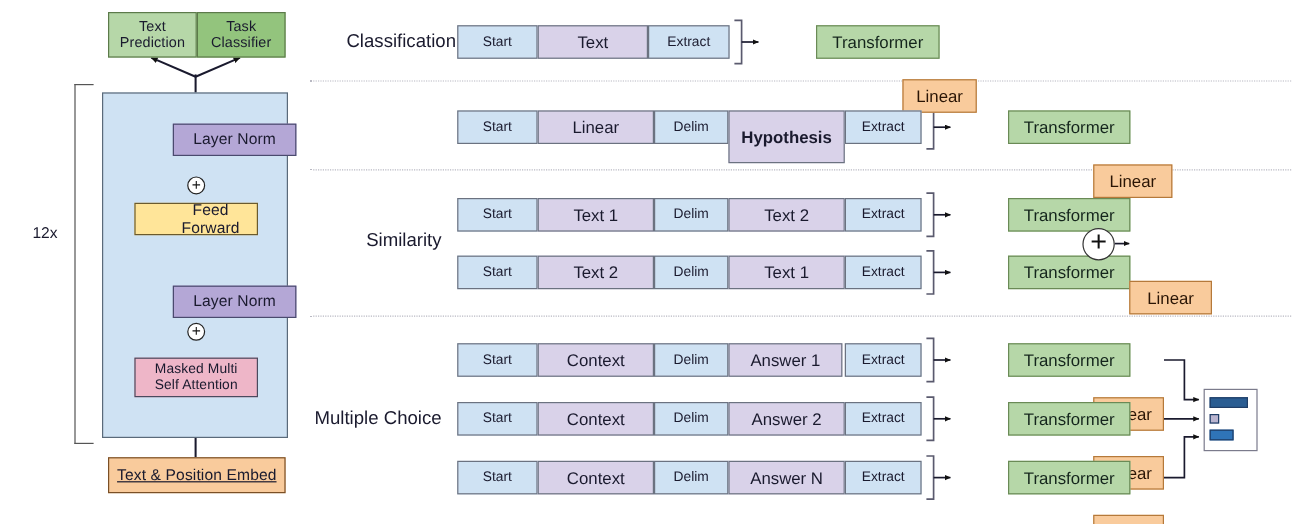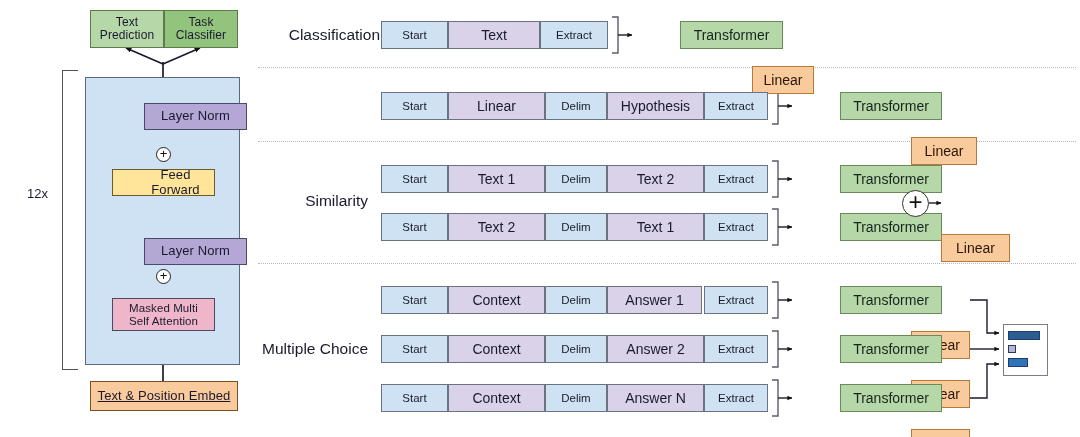--- a/index.html
+++ b/index.html
@@ -231,21 +231,21 @@
 
   <div class="tok c-blue-tok" style="left:381px;top:21px;width:67px;height:28px;">Start</div>
   <div class="tok c-purple-tok big" style="left:448px;top:21px;width:92px;height:28px;">Text</div>
   <div class="tok c-blue-tok" style="left:540px;top:21px;width:68px;height:28px;">Extract</div>
   <div class="tf" style="left:632px;top:21px;width:103px;height:28px;">Transformer</div>
   <div class="lin" style="left:752px;top:21px;width:62px;height:28px;">Linear</div>
 
   <div class="tok c-blue-tok" style="left:381px;top:92px;width:67px;height:28px;">Start</div>
   <div class="tok c-purple-tok big" style="left:448px;top:92px;width:97px;height:28px;">Linear</div>
   <div class="tok c-blue-tok" style="left:545px;top:92px;width:62px;height:28px;">Delim</div>
-  <div class="tok c-purple-tok big" style="left:607px;top:92px;width:97px;height:28px;">Hypothesis</div>
+  <div class="tok c-purple-tok big" style="left:607px;top:92px;width:97px;height:44px;font-weight:bold;">Hypothesis</div>
   <div class="tok c-blue-tok" style="left:704px;top:92px;width:64px;height:28px;">Extract</div>
   <div class="tf" style="left:792px;top:92px;width:102px;height:28px;">Transformer</div>
   <div class="lin" style="left:911px;top:92px;width:66px;height:28px;">Linear</div>
 
   <div class="tok c-blue-tok" style="left:381px;top:165px;width:67px;height:28px;">Start</div>
   <div class="tok c-purple-tok big" style="left:448px;top:165px;width:97px;height:28px;">Text 1</div>
   <div class="tok c-blue-tok" style="left:545px;top:165px;width:62px;height:28px;">Delim</div>
   <div class="tok c-purple-tok big" style="left:607px;top:165px;width:97px;height:28px;">Text 2</div>
   <div class="tok c-blue-tok" style="left:704px;top:165px;width:64px;height:28px;">Extract</div>
   <div class="tf" style="left:792px;top:165px;width:102px;height:28px;">Transformer</div>

